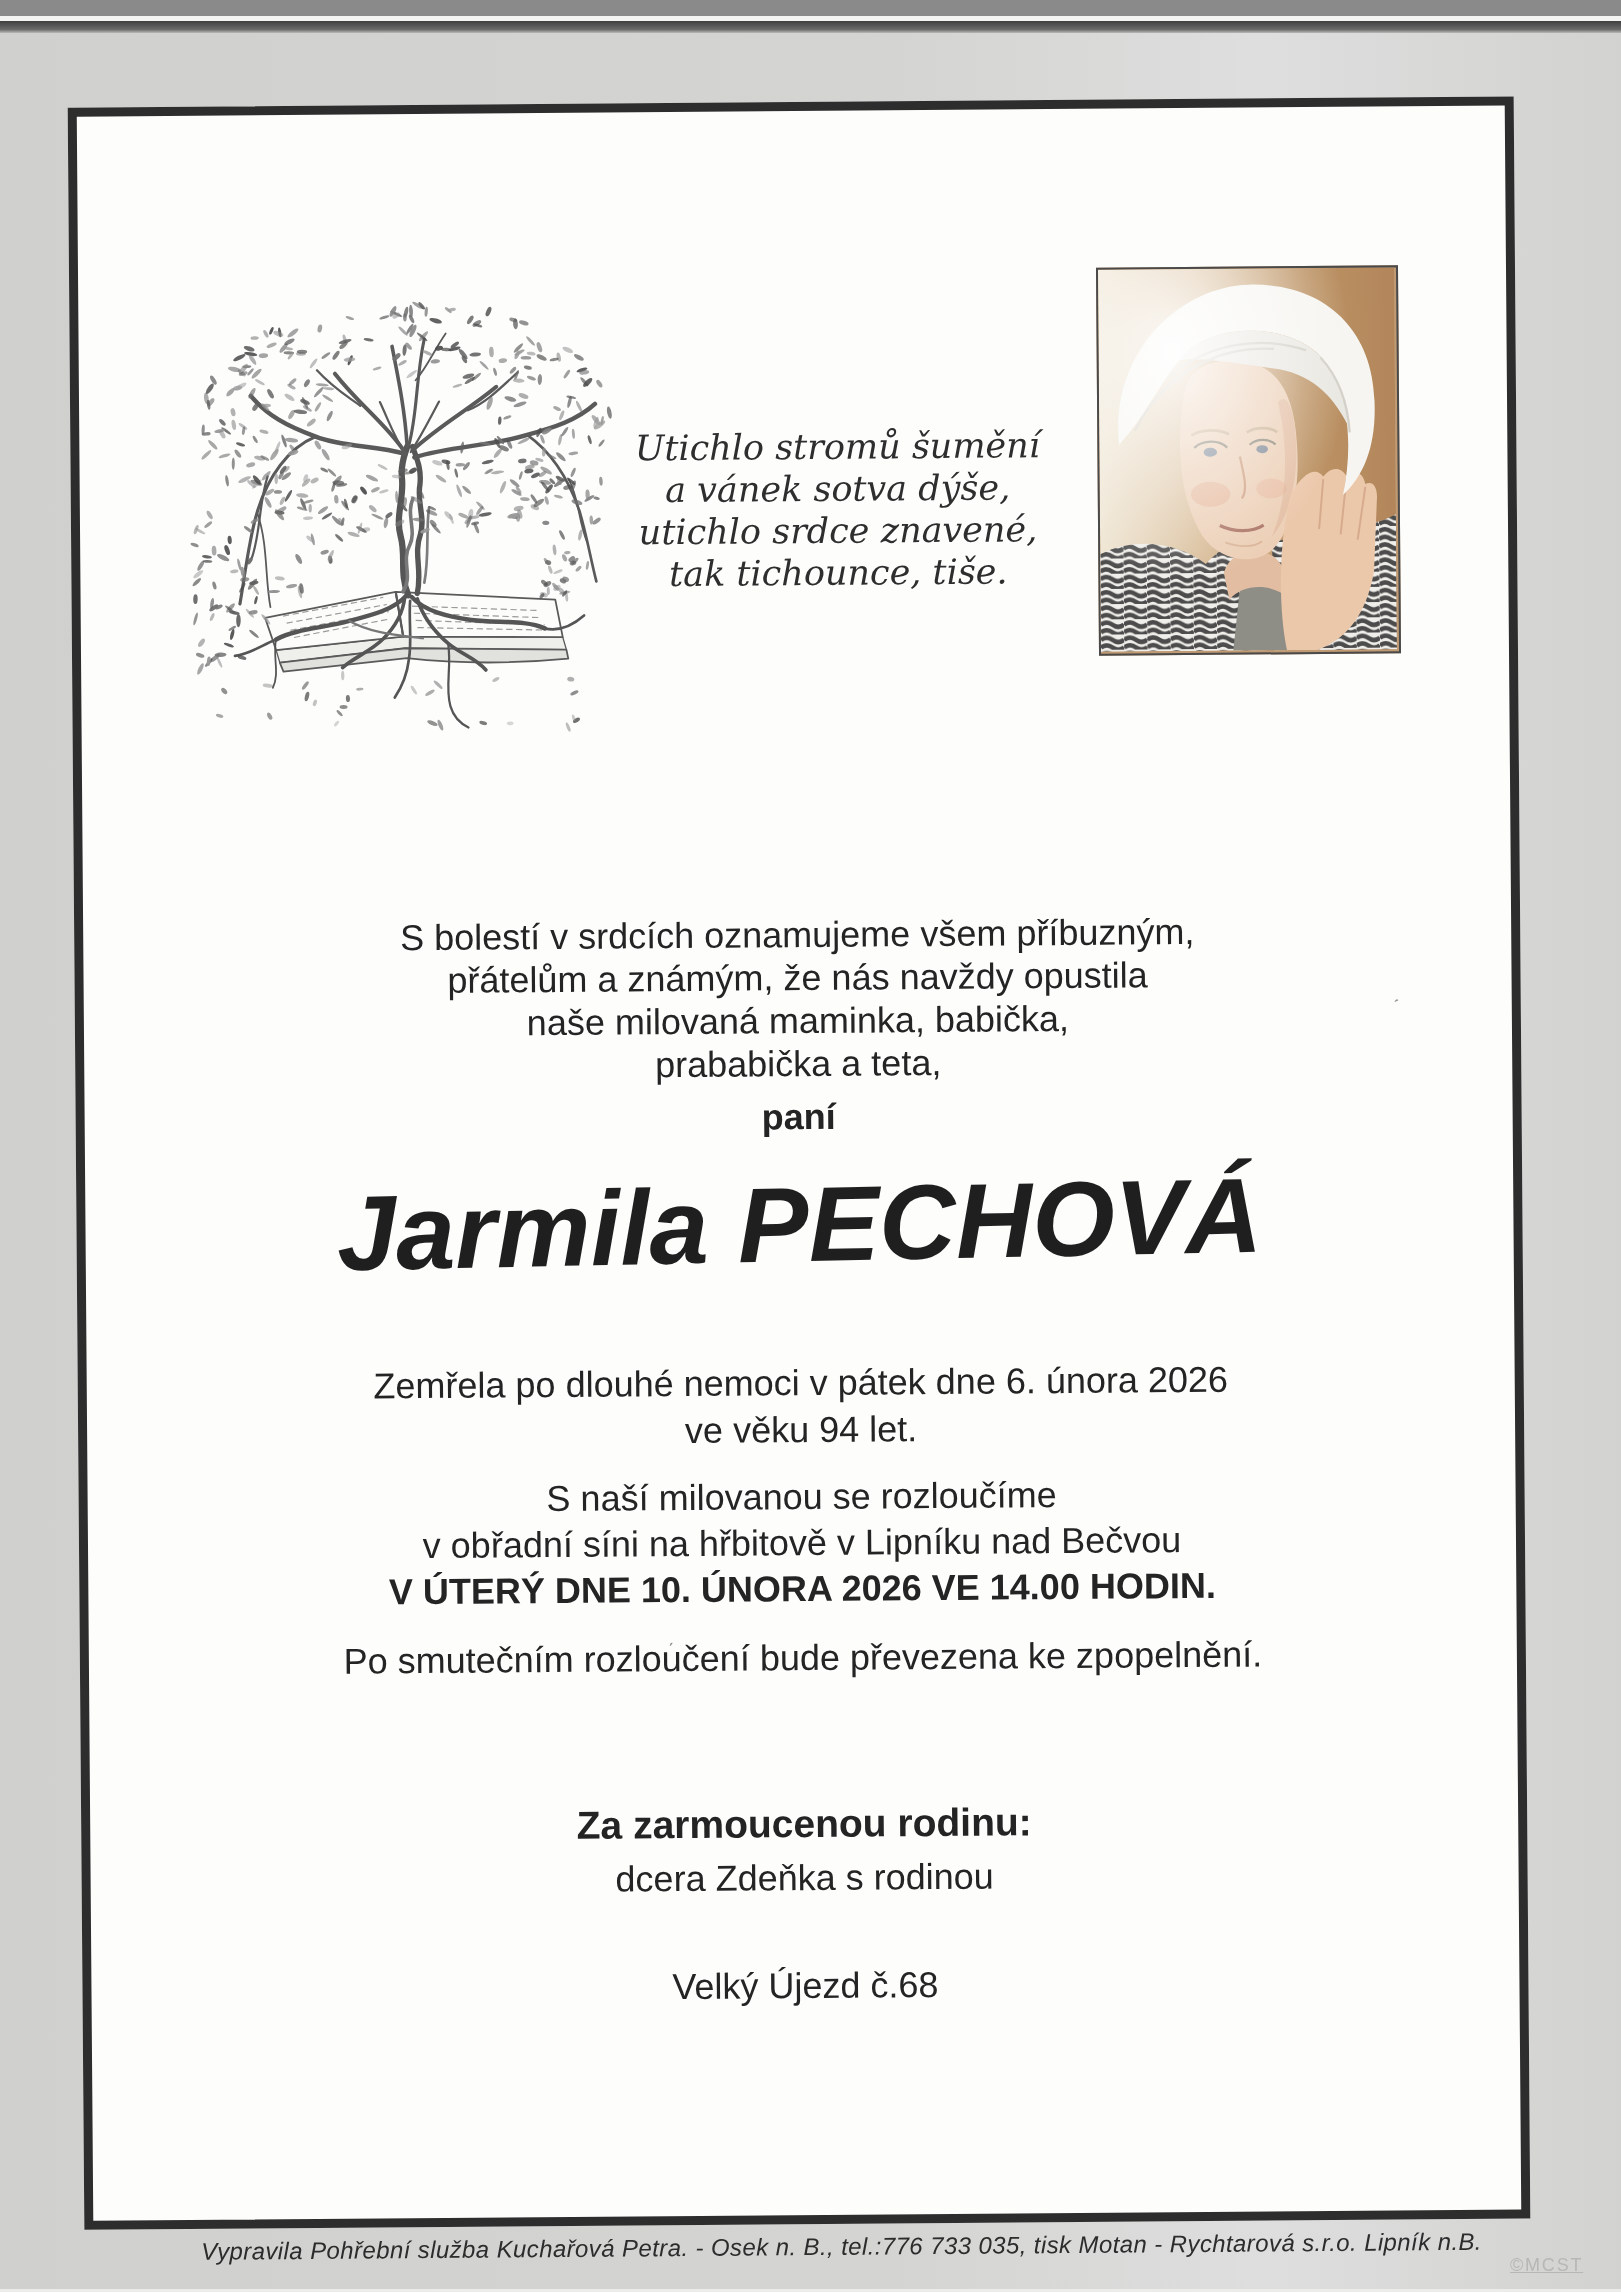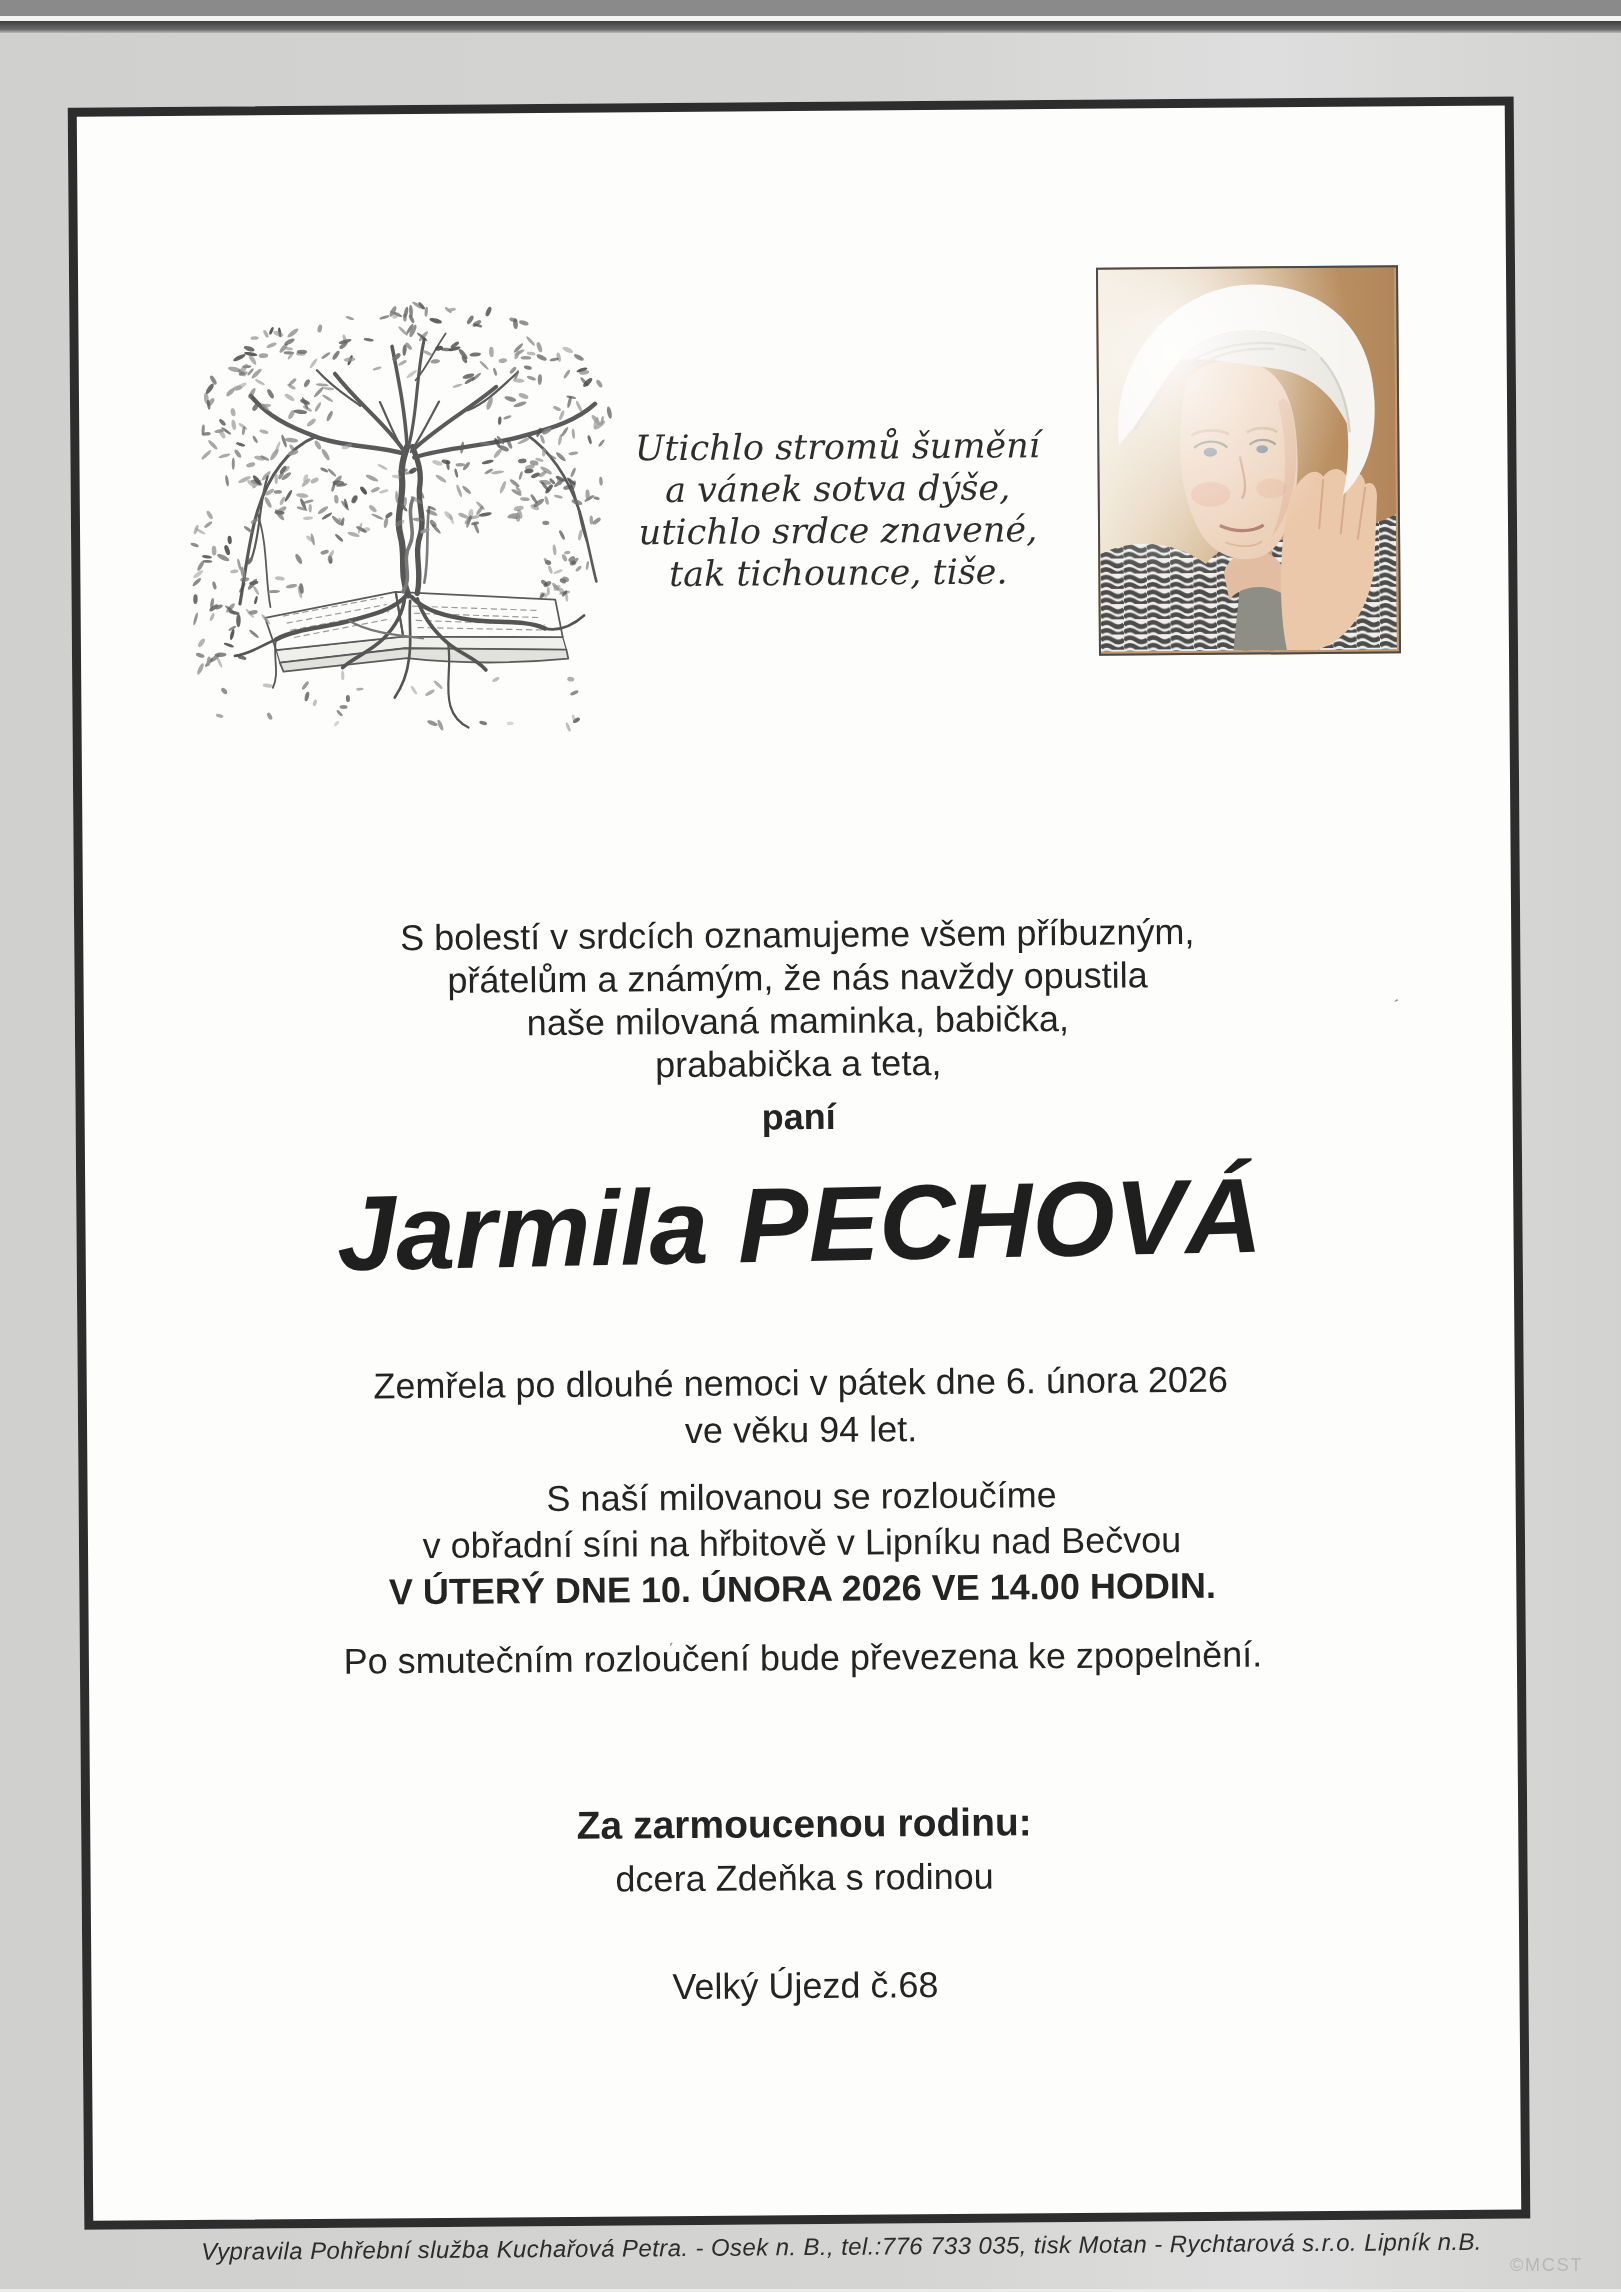--- a/index.html
+++ b/index.html
@@ -24,21 +24,21 @@
         line-height:42px;color:#2e2e2e;}
   .name{position:absolute;left:0;top:1042px;width:100%;text-align:center;
         font-size:106px;line-height:143px;font-weight:bold;font-style:italic;
         color:#1f1f1f;transform:rotate(-0.7deg);}
   .photo{position:absolute;left:1018px;top:159px;width:302px;height:388px;
          border:2.7px solid #4a4a4a;box-sizing:border-box;background:#c09a72;}
   .treebox{position:absolute;left:102px;top:173px;width:439px;height:448px;}
   .footerline{position:absolute;left:45px;top:2217px;width:1576px;text-align:center;
         font-style:italic;font-size:24px;color:#2c2c2c;letter-spacing:0.4px;}
   .watermark{position:absolute;left:1510px;top:2239px;font-size:18px;color:#b7b7b5;
-        letter-spacing:1.8px;font-family:"Liberation Sans",sans-serif;}
+        letter-spacing:1.8px;font-family:"Liberation Sans",sans-serif;text-decoration:underline;}
   .speck{position:absolute;color:#8f8f8f;font-size:19.7px;}
 </style>
 </head>
 <body>
 
 <div class="scan">
   <div class="edge-top-white"></div>
   <div class="edge-top-dark"></div>
   <div class="edge-bottom"></div>
 

